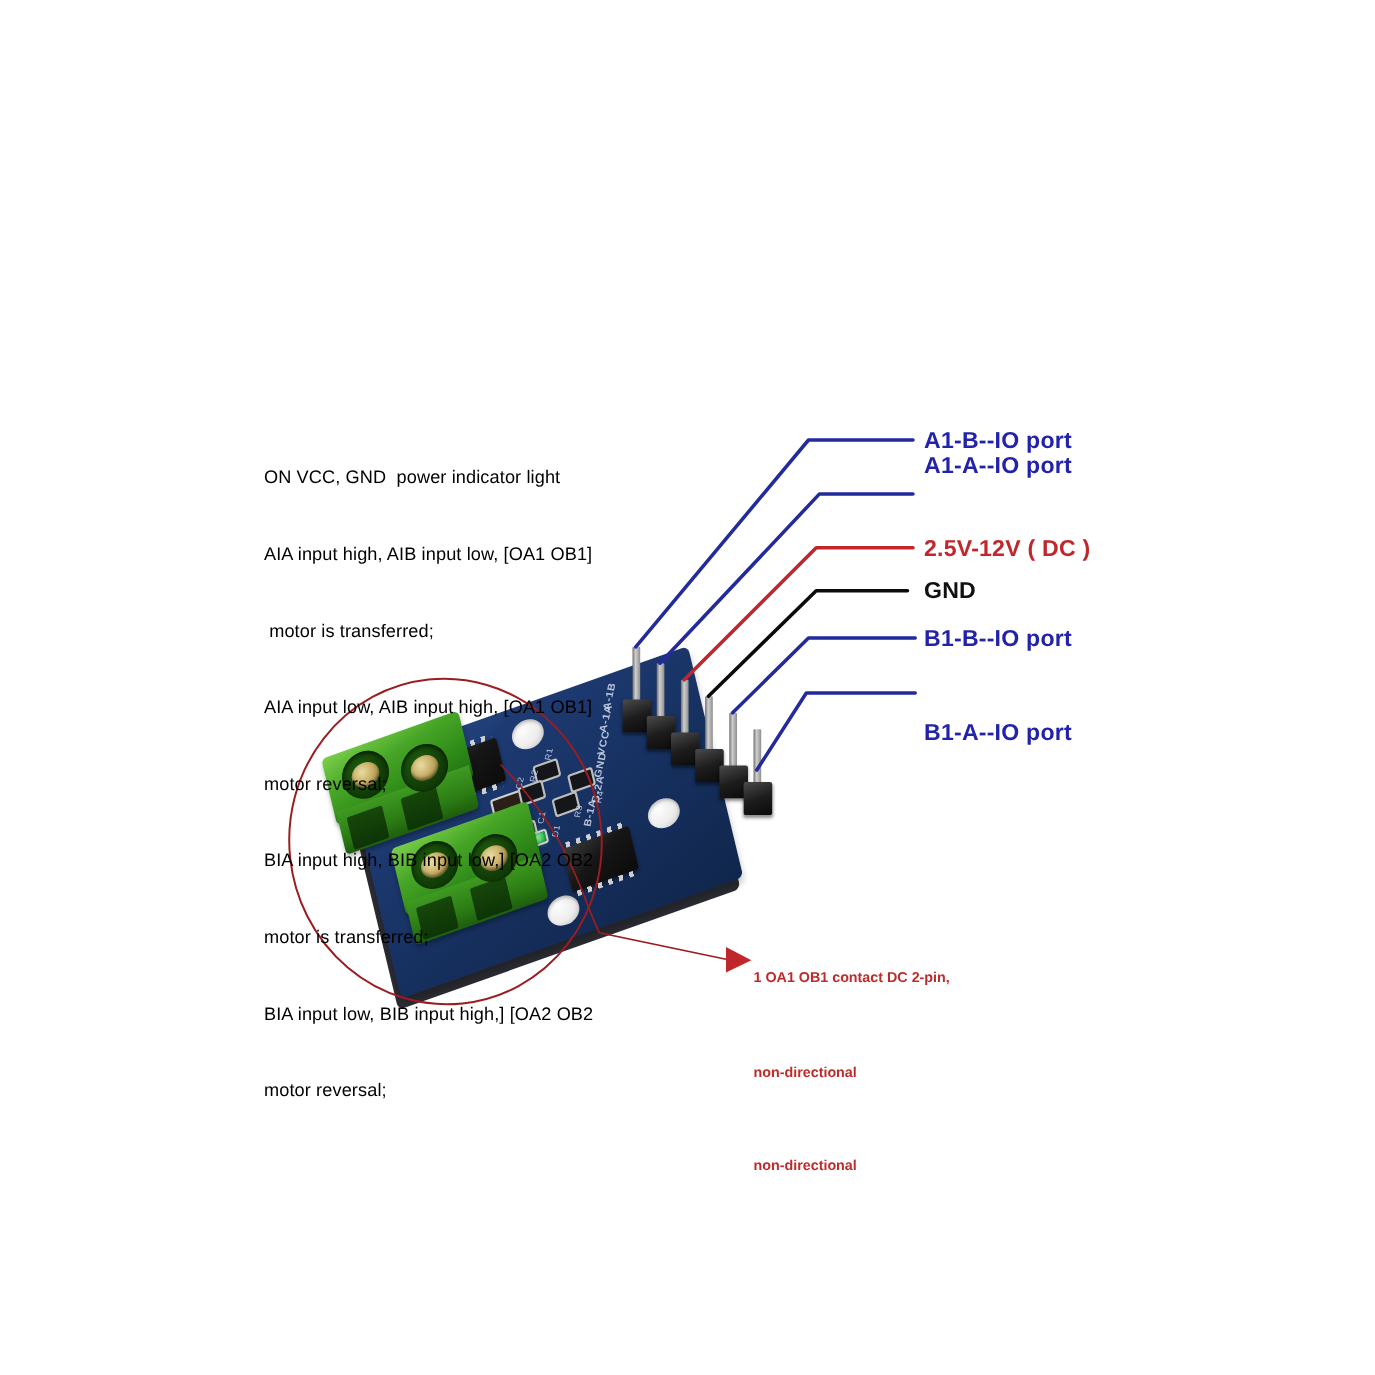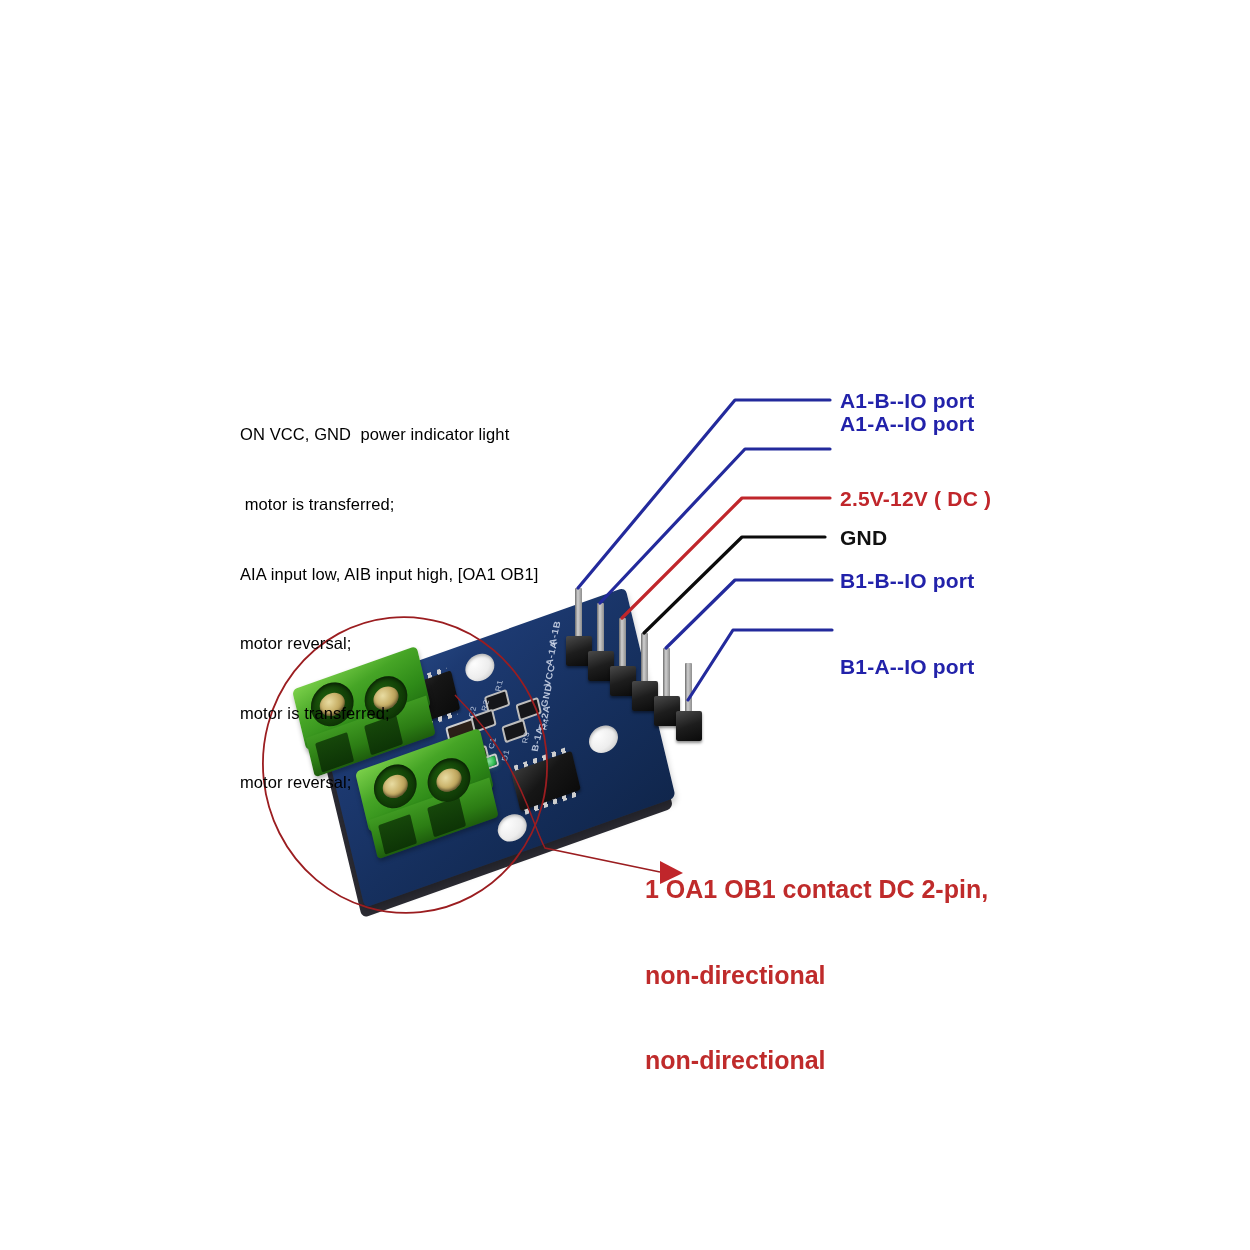--- a/index.html
+++ b/index.html
@@ -40,25 +40,25 @@
     white-space: nowrap;
     line-height: 1;
   }
   .callout.blue  { color: #2222aa; }
   .callout.red   { color: #c0262b; }
   .callout.black { color: #101010; }
 
   
   #note-block {
     position: absolute;
-    left: 645px;
+    left: 685px;
     top: 818px;
     width: 340px;
     color: #bf2b2b;
-    font-size: 25px;
+    font-size: 13px;
     line-height: 28.5px;
     font-weight: 600;
     white-space: pre;
   }
   #note-block .nline { display: block; }
 
   
   #vec {
     position: absolute;
     left: 0; top: 0;
@@ -299,24 +299,27 @@
     <polyline points="666,648 735,580 832,580" fill="none" stroke="#232a9c" stroke-width="3.2" stroke-linejoin="round" stroke-linecap="round"></polyline>
 
     <polyline points="688,700 733,630 832,630" fill="none" stroke="#232a9c" stroke-width="3.2" stroke-linejoin="round" stroke-linecap="round"></polyline>
 
     <path d="M 455 695 C 520 760, 530 820, 545 848 L 660 872" fill="none" stroke="#9b1d20" stroke-width="1.5"></path>
     <polygon points="660,861 683,873 660,884" fill="#c0262b"></polygon>
   </svg>
 
   <div id="desc-block">
     <span class="dline">ON VCC, GND  power indicator light</span>
+    <span class="dline">AIA input high, AIB input low, [OA1 OB1]</span>
     <span class="dline"> motor is transferred;</span>
     <span class="dline">AIA input low, AIB input high, [OA1 OB1]</span>
     <span class="dline">motor reversal;</span>
+    <span class="dline">BIA input high, BIB input low,] [OA2 OB2</span>
     <span class="dline">motor is transferred;</span>
+    <span class="dline">BIA input low, BIB input high,] [OA2 OB2</span>
     <span class="dline">motor reversal;</span>
   </div>
 
   <div class="callout blue" style="left:840px; top:390px;">A1-B--IO port</div>
   <div class="callout blue" style="left:840px; top:413px;">A1-A--IO port</div>
   <div class="callout red" style="left:840px; top:488px;">2.5V-12V ( DC )</div>
   <div class="callout black" style="left:840px; top:527px;">GND</div>
   <div class="callout blue" style="left:840px; top:570px;">B1-B--IO port</div>
   <div class="callout blue" style="left:840px; top:656px;">B1-A--IO port</div>
 

